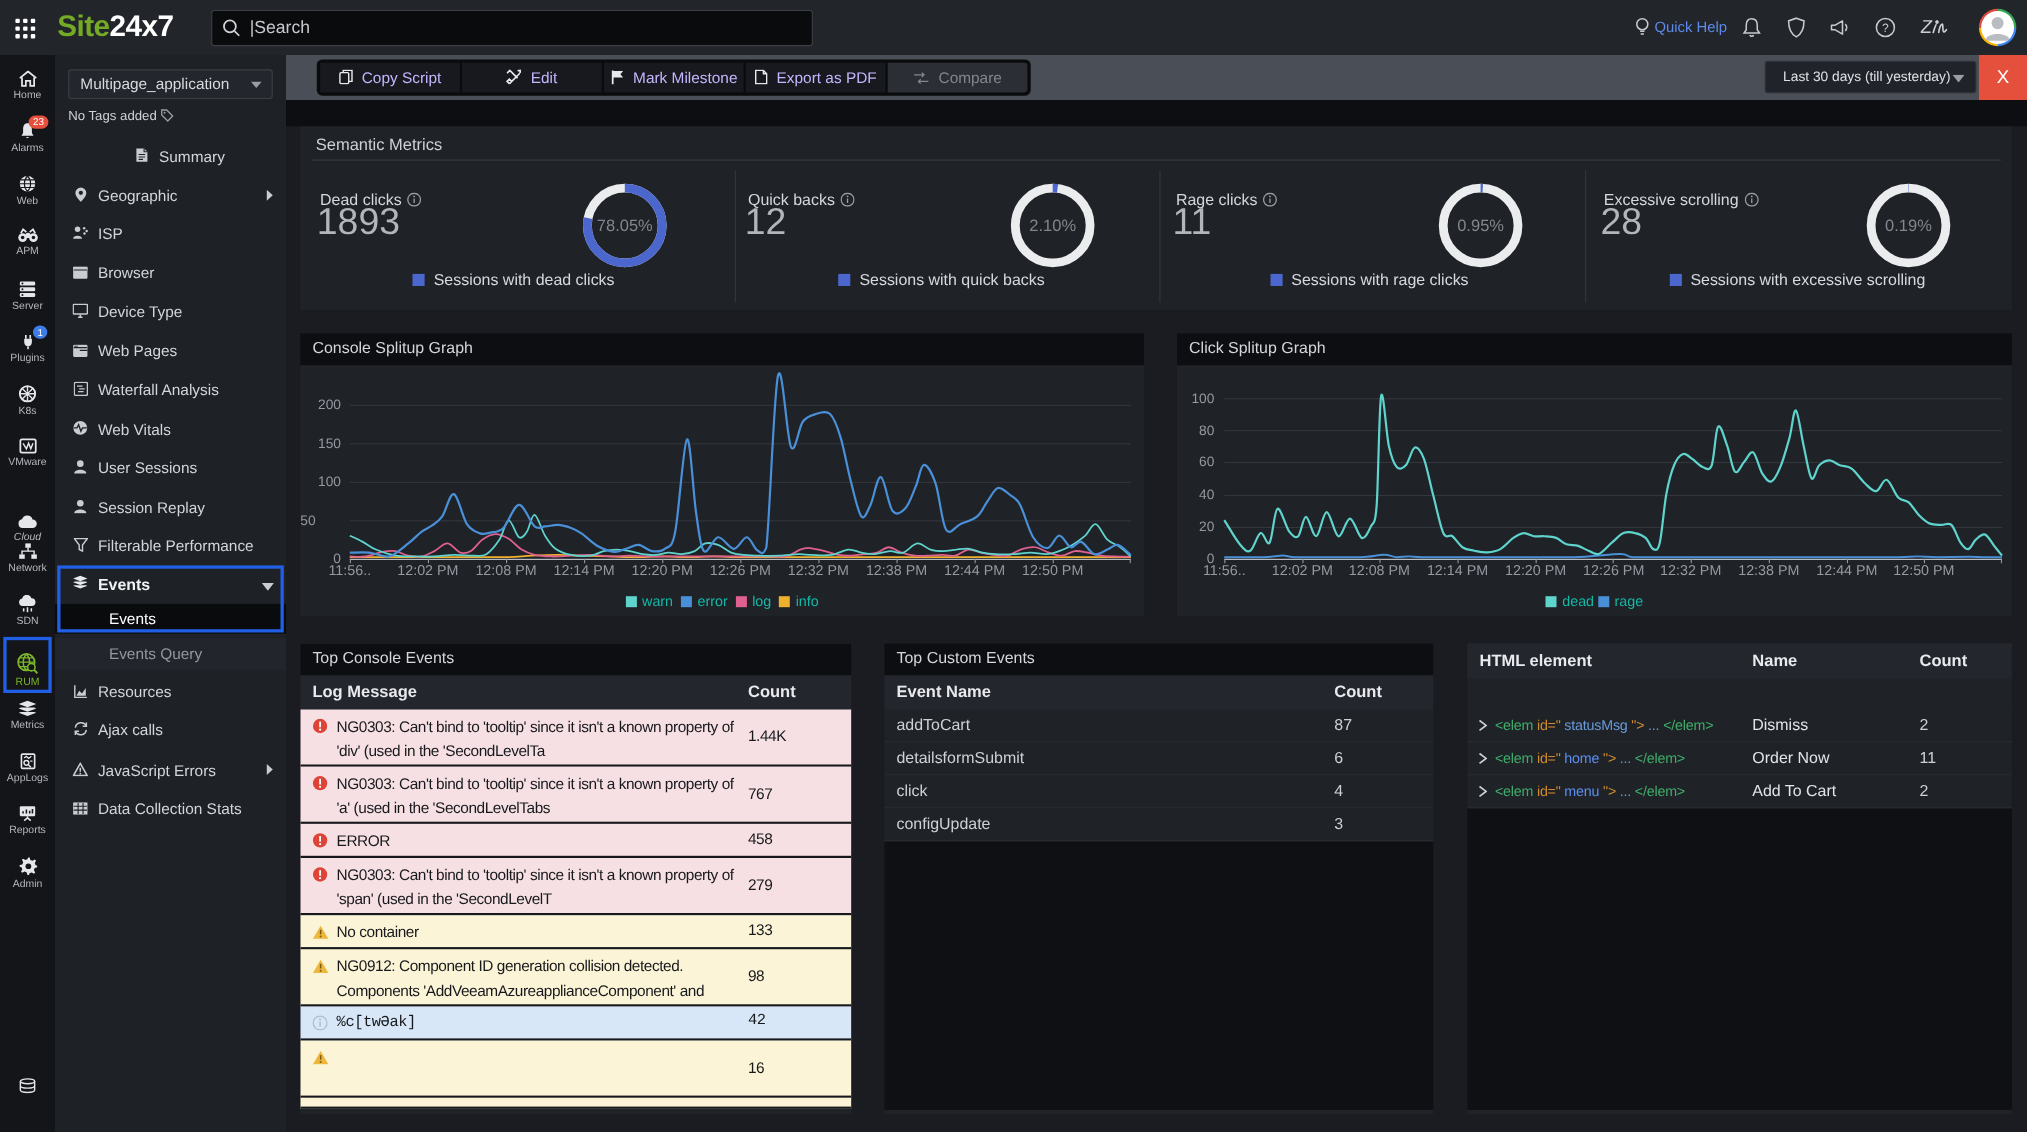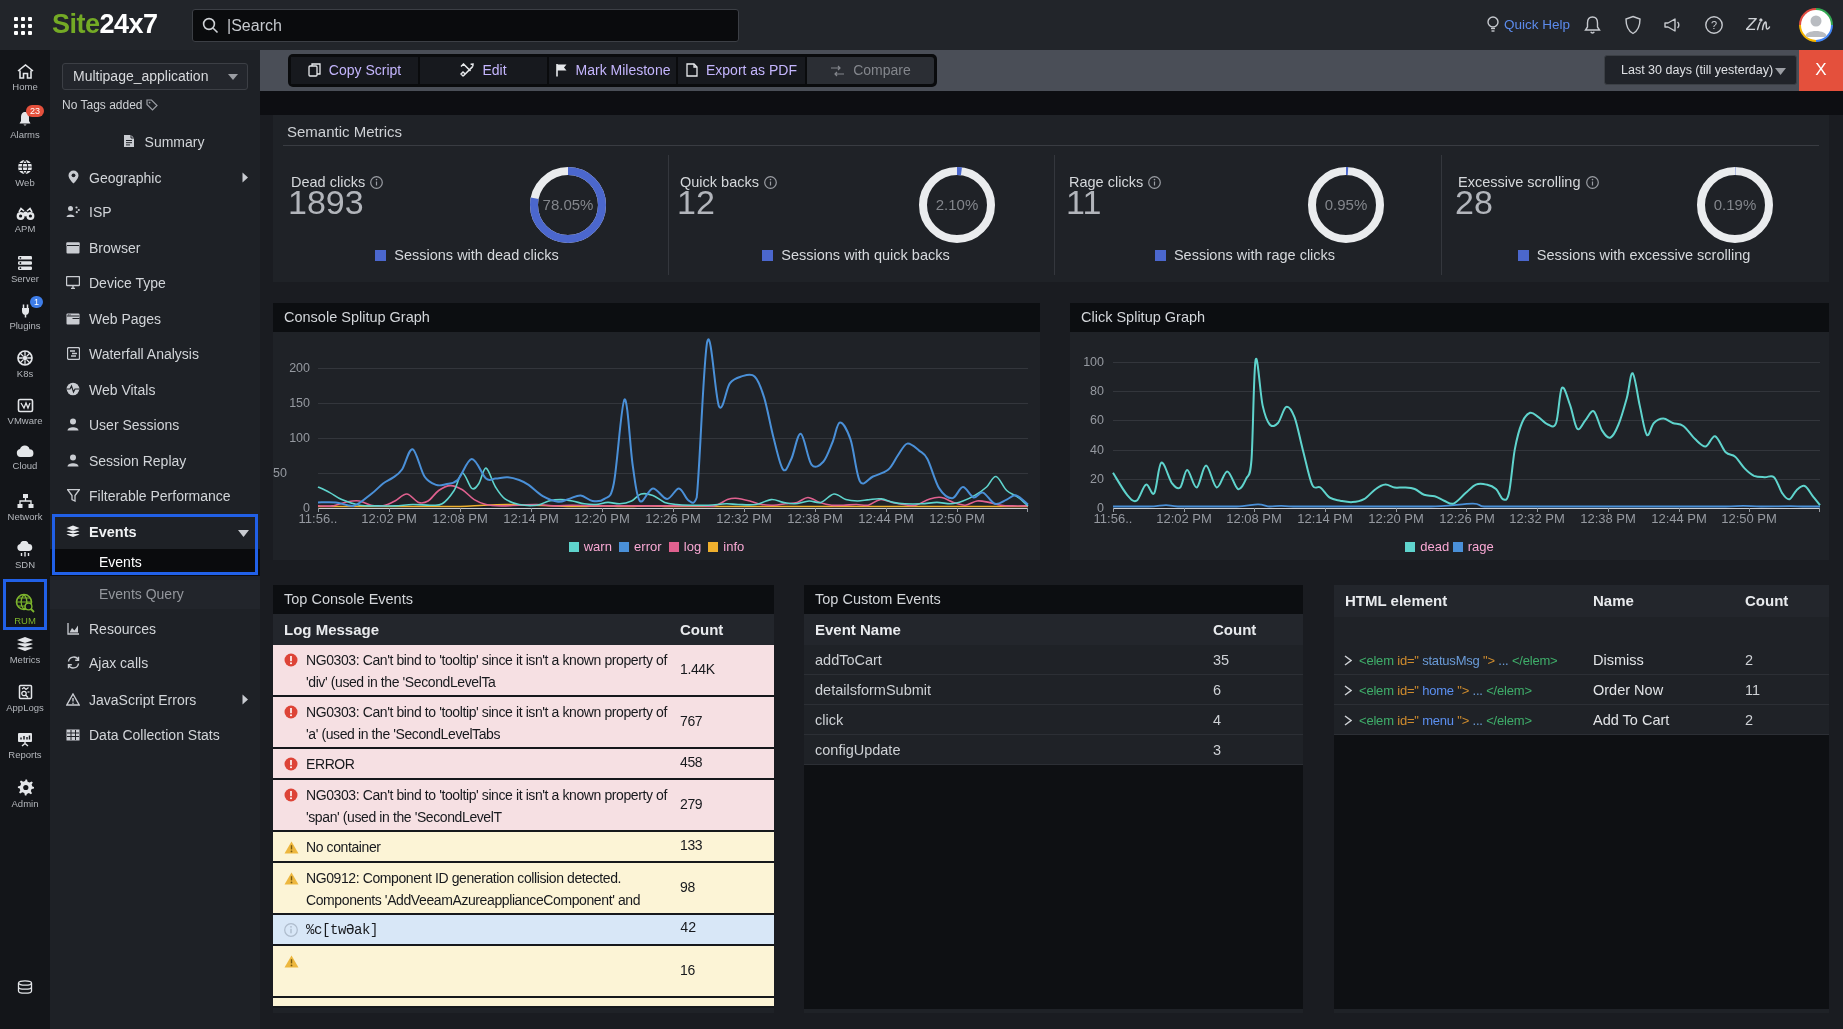--- a/index.html
+++ b/index.html
@@ -48,21 +48,21 @@
 #sem .title { height:31px; color:#ced1d5; font-size:15px; line-height:34px; padding-left:14px; border-bottom:1px solid #393c42; margin:0 10px; padding-left:4px; }
 .card { position:absolute; top:32px; width:388px; height:134px; }
 .card .lab { position:absolute; left:18px; top:27px; color:#d5d8db; font-size:14.5px; }
 .card .num { position:absolute; left:15px; top:36px; color:#b2b5bb; font-size:34px; }
 .card .leg { position:absolute; left:0; top:100px; width:100%; text-align:center; color:#d6d9dd; font-size:14.5px; }
 .card .leg i { display:inline-block; width:11px; height:11px; background:#4b67cd; vertical-align:-1px; margin-right:8px; }
 .vdiv { position:absolute; top:40px; width:1px; height:120px; background:#34373d; }
 
 .axislbl { position:absolute; color:#9599a0; font-size:12.5px; }
 .legsq { display:inline-block; width:10px; height:10px; vertical-align:-1px; margin-right:5px; }
-.clegend { position:absolute; width:100%; text-align:center; color:#f9a8d4; font-size:13px; }
+.clegend { position:absolute; width:100%; text-align:center; color:#14b8a6; font-size:13px; }
 
 .thead { position:absolute; left:0; width:100%; height:32px; background:#23262c; color:#e8eaed; font-size:15px; font-weight:bold; line-height:32px; }
 .trow { position:absolute; left:0; width:100%; color:#17191d; font-size:14px; letter-spacing:-0.4px; }
 .drow { position:absolute; left:0; width:100%; height:30px; background:#1f2227; border-bottom:1px solid #2c2f35; color:#ced1d5; font-size:14.5px; line-height:30px; }
 </style>
 </head>
 <body>
 
 <div id="topbar">
   <div id="grid9">
@@ -174,21 +174,21 @@
       </svg>
       <div class="lbl">K8s</div>
     </div>
     <div class="ritem" style="top:348px;">
       <svg width="17" height="15" viewBox="0 0 17 15">
         <rect x="1.5" y="1.5" width="14" height="12" rx="1.5" fill="none" stroke="#e4e6e9" stroke-width="1.6"></rect>
         <path d="M4 5 L7 10 L9 5 L11 10 L13 5" fill="none" stroke="#e4e6e9" stroke-width="1.3"></path>
       </svg>
       <div class="lbl">VMware</div>
     </div>
-    <div class="ritem" style="top:395px;">
+    <div class="ritem" style="top:418px;font-style:italic;">
       <svg width="18" height="13" viewBox="0 0 18 13">
         <path d="M4.5 12 a4 4 0 0 1 -0.5-7.9 A5 5 0 0 1 13.6 4.3 A3.8 3.8 0 0 1 13.6 12 Z" fill="#e4e6e9"></path>
       </svg>
       <div class="lbl">Cloud</div>
     </div>
     <div class="ritem" style="top:443px;">
       <svg width="17" height="16" viewBox="0 0 17 16">
         <rect x="6" y="1" width="5" height="4" fill="#e4e6e9"></rect>
         <rect x="0.5" y="11" width="5" height="4" fill="#e4e6e9"></rect>
         <rect x="11.5" y="11" width="5" height="4" fill="#e4e6e9"></rect>
@@ -589,21 +589,21 @@
         <div style="position:absolute;left:407px;top:16px;">16</div>
       </div>
       <div class="trow" style="top:413px;height:10px;background:#fcf4d6;border-bottom:2px solid #16181c;">
         <div style="position:absolute;left:33px;top:4px;line-height:22px;"></div>
         <div style="position:absolute;left:407px;top:-3px;"></div>
       </div>
 </div>
     <div class="panel" style="left:544px;top:470px;width:499px;height:428px;">
 <div class="phead">Top Custom Events</div>
 <div class="thead"><span style="margin-left:11px;">Event Name</span><span style="position:absolute;left:409px;">Count</span></div>
-<div class="drow" style="top:60px;"><span style="margin-left:11px;">addToCart</span><span style="position:absolute;left:409px;">35</span></div>
+<div class="drow" style="top:60px;"><span style="margin-left:11px;">addToCart</span><span style="position:absolute;left:409px;">87</span></div>
       <div class="drow" style="top:90px;"><span style="margin-left:11px;">detailsformSubmit</span><span style="position:absolute;left:409px;">6</span></div>
       <div class="drow" style="top:120px;"><span style="margin-left:11px;">click</span><span style="position:absolute;left:409px;">4</span></div>
       <div class="drow" style="top:150px;"><span style="margin-left:11px;">configUpdate</span><span style="position:absolute;left:409px;">3</span></div>
 <div style="position:absolute;left:0;top:180px;width:100%;height:244px;background:#0e1013;"></div>
 </div>
     <div class="panel" style="left:1074px;top:470px;width:495px;height:428px;">
 <div class="thead"><span style="margin-left:11px;">HTML element</span><span style="position:absolute;left:259px;">Name</span><span style="position:absolute;left:411px;">Count</span></div>
 <div class="drow" style="top:60px;"><span style="margin-left:10px;font-size:13px;letter-spacing:-0.2px;"><svg width="8" height="11" viewBox="0 0 8 11" style="vertical-align:-1px;margin-right:7px;">
             <path d="M1 1 L7 5.5 L1 10" fill="none" stroke="#ced1d5" stroke-width="1.5"></path>
           </svg><span style="color:#3fae6a">&lt;elem</span> <span style="color:#cf8c2e">id="</span> <span style="color:#6a9bd8">statusMsg</span> <span style="color:#cf8c2e">"&gt;</span> <span style="color:#6a9bd8">...</span> <span style="color:#3fae6a">&lt;/elem&gt;</span></span><span style="position:absolute;left:259px;color:#e2e4e7;">Dismiss</span><span style="position:absolute;left:411px;">2</span></div>

